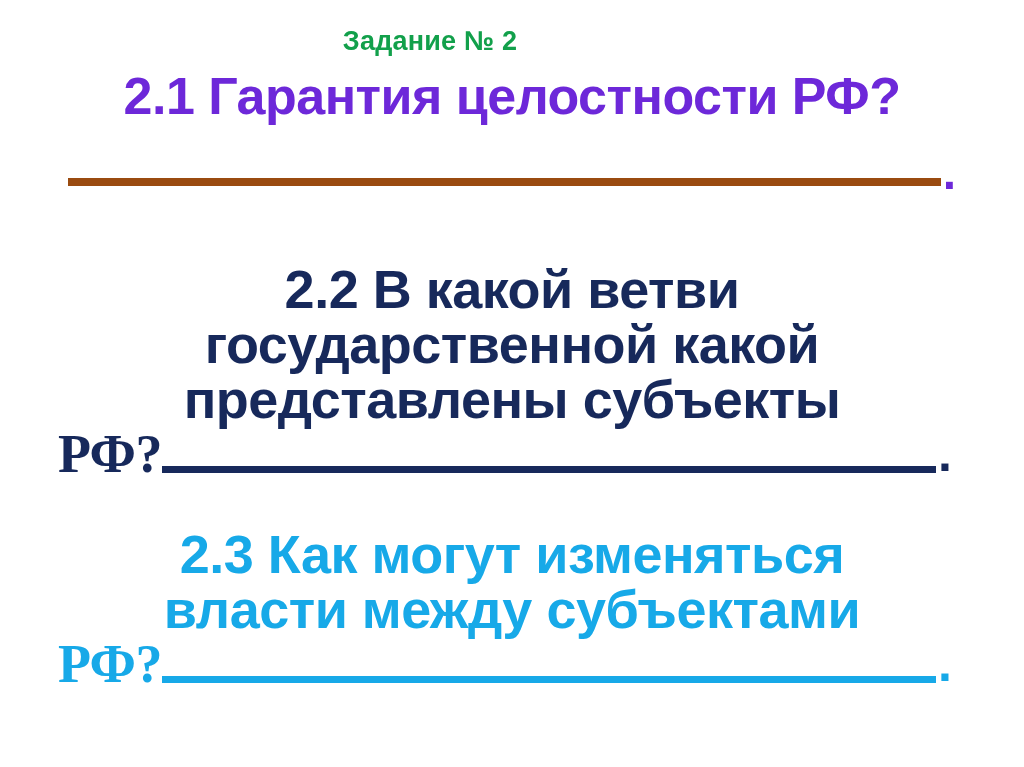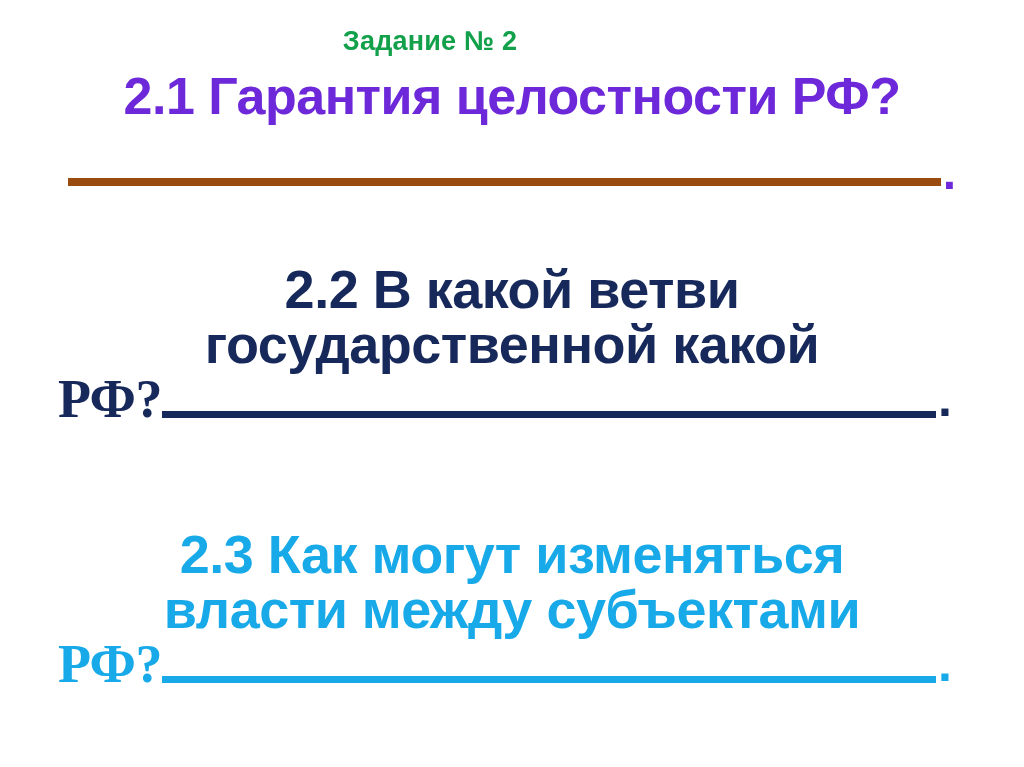--- a/index.html
+++ b/index.html
@@ -138,20 +138,21 @@
     <div class="q-line center heading">2.1 Гарантия целостности РФ?</div>
     <div class="answer-row">
       <span class="rule"></span>
       <span class="dot">.</span>
     </div>
   </div>
 
   <div class="q-block" id="q22">
     <div class="q-line center">2.2 В какой ветви</div>
     <div class="q-line center">государственной какой</div>
+    <div class="q-line center">представлены субъекты</div>
     <div class="answer-row">
       <span class="lead">РФ?</span>
       <span class="rule"></span>
       <span class="dot">.</span>
     </div>
   </div>
 
   <div class="q-block" id="q23">
     <div class="q-line center">2.3  Как могут изменяться</div>
     <div class="q-line center">власти между субъектами</div>

